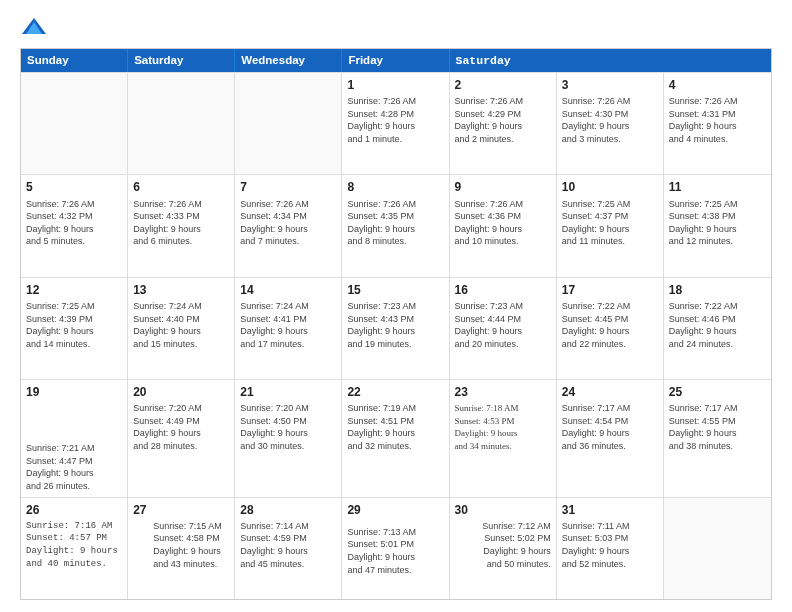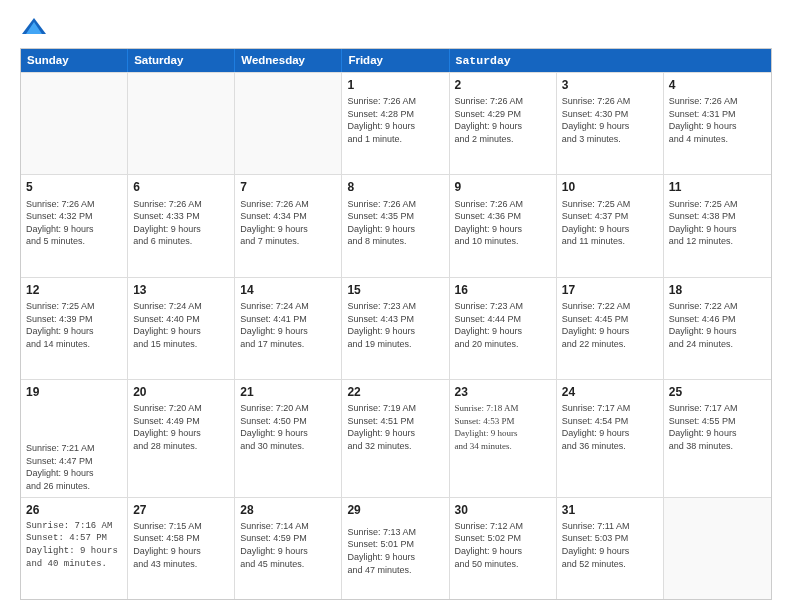--- a/index.html
+++ b/index.html
@@ -316,42 +316,42 @@
         <div class="cal-week">
           <div class="cal-cell">
             <div class="day-number">26</div>
             <div class="cell-text" style="white-space: pre-line; font-family: Liberation Mono, monospace;">Sunrise: 7:16 AM
 Sunset: 4:57 PM
 Daylight: 9 hours
 and 40 minutes.</div>
           </div>
           <div class="cal-cell">
             <div class="day-number">27</div>
-            <div class="cell-text" style="white-space: pre-line;">Sunrise: 7:15 AM
+            <div class="cell-text" style="white-space: pre-line; margin-left: 20px;">Sunrise: 7:15 AM
 Sunset: 4:58 PM
 Daylight: 9 hours
 and 43 minutes.</div>
           </div>
           <div class="cal-cell">
             <div class="day-number">28</div>
             <div class="cell-text" style="white-space: pre-line;">Sunrise: 7:14 AM
 Sunset: 4:59 PM
 Daylight: 9 hours
 and 45 minutes.</div>
           </div>
           <div class="cal-cell">
             <div class="day-number">29</div>
             <div class="cell-text" style="white-space: pre-line; margin-top: 8px;">Sunrise: 7:13 AM
 Sunset: 5:01 PM
 Daylight: 9 hours
 and 47 minutes.</div>
           </div>
           <div class="cal-cell">
             <div class="day-number">30</div>
-            <div class="cell-text" style="white-space: pre-line;">Sunrise: 7:12 AM
+            <div class="cell-text" style="white-space: pre-line; text-align: right;">Sunrise: 7:12 AM
 Sunset: 5:02 PM
 Daylight: 9 hours
 and 50 minutes.</div>
           </div>
           <div class="cal-cell">
             <div class="day-number">31</div>
             <div class="cell-text" style="white-space: pre-line;">Sunrise: 7:11 AM
 Sunset: 5:03 PM
 Daylight: 9 hours
 and 52 minutes.</div>

